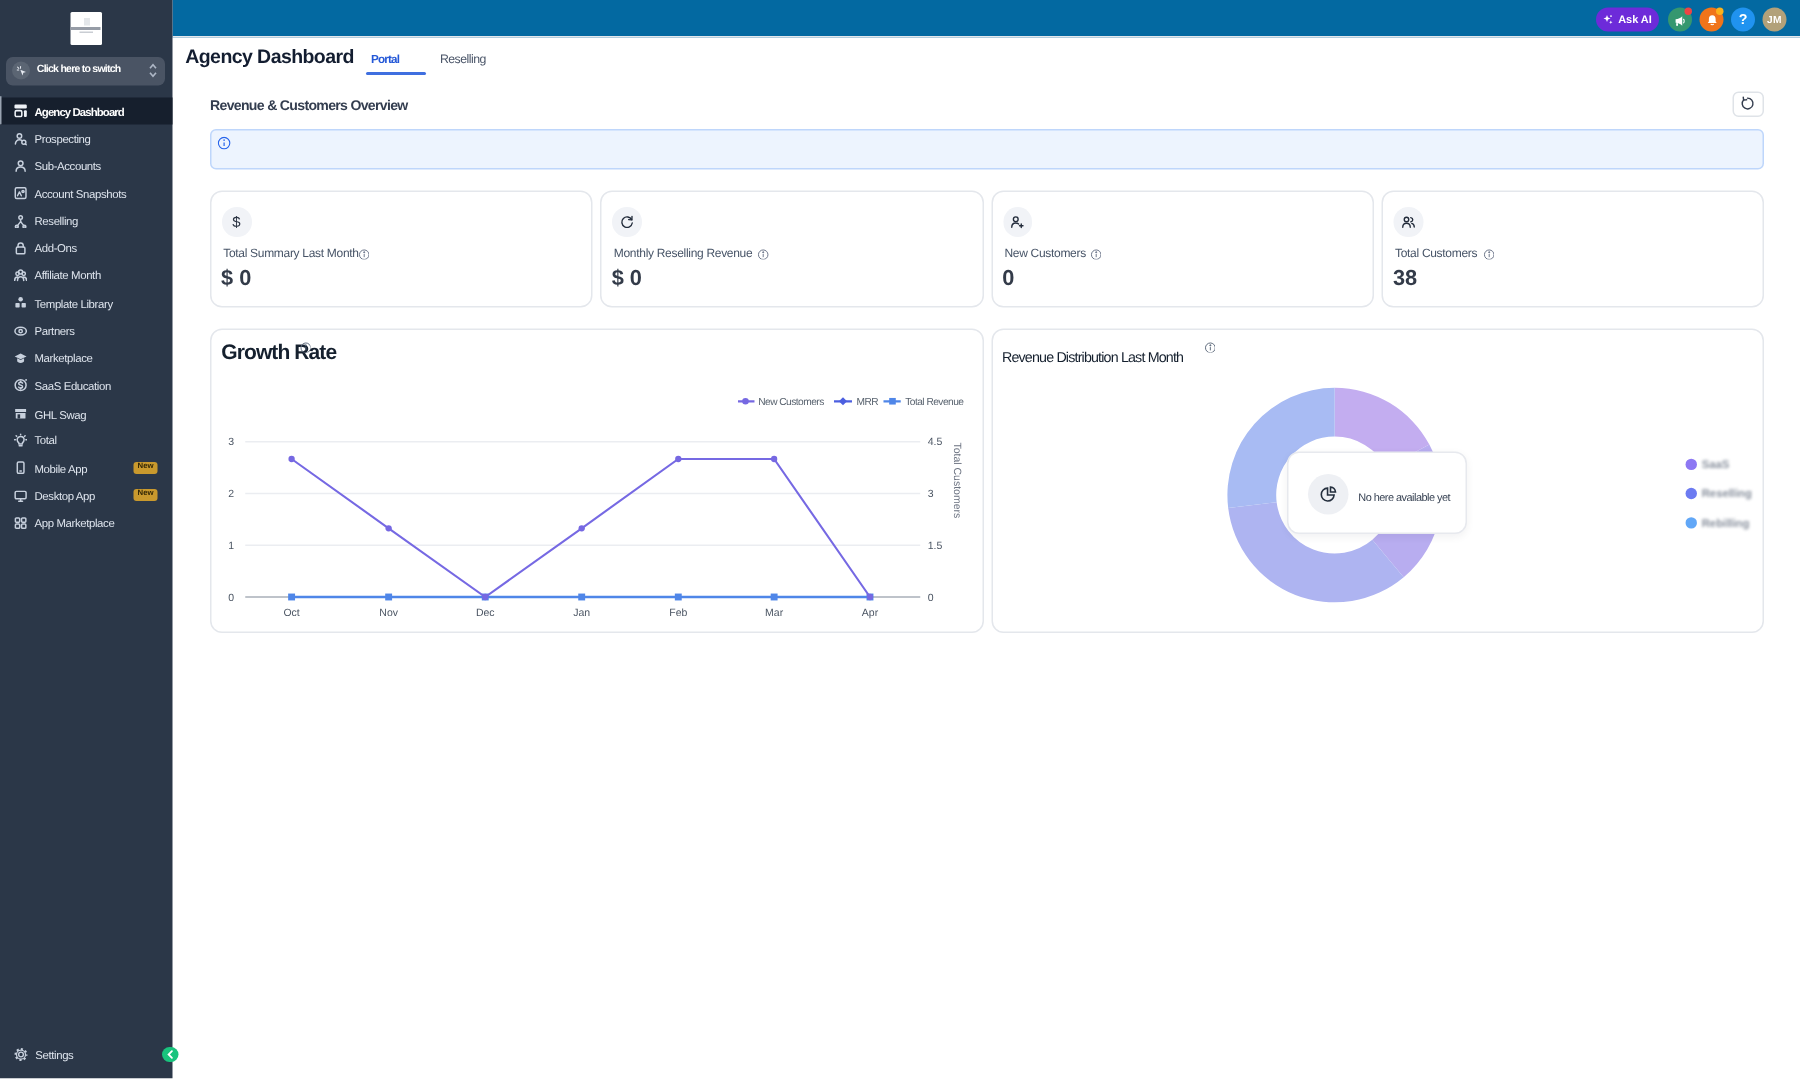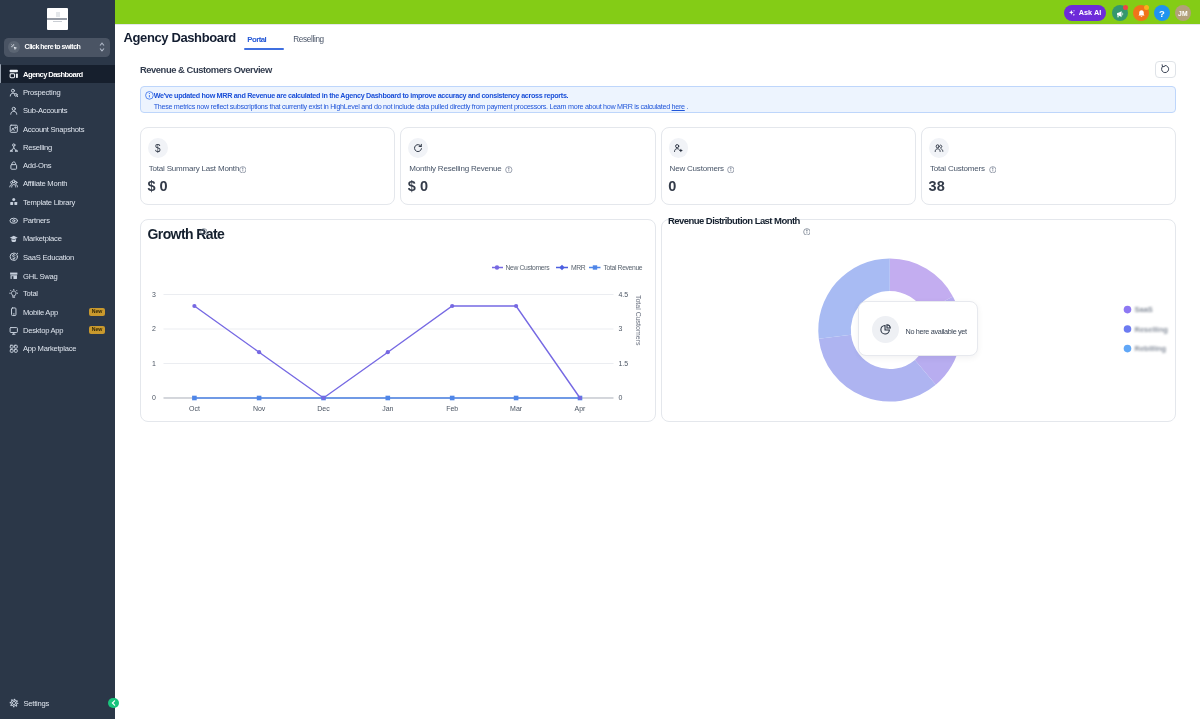--- a/index.html
+++ b/index.html
@@ -9,21 +9,21 @@
 
 #side{position:absolute;left:0;top:0;width:115px;height:719px;background:#2b3748;z-index:5}
 .nav{position:absolute;left:0;width:115px;height:18.17px;display:flex;align-items:center;color:#dfe5ee;font-size:7.6px}
 .nav svg{margin-left:8.5px;flex:0 0 auto}
 .nav span{margin-left:5px;white-space:nowrap;letter-spacing:-0.25px}
 .nav.active{background:#161f2d;color:#fff;font-weight:bold}
 .nav.active span{letter-spacing:-0.6px}
 .newb{position:absolute;right:10px;top:50%;transform:translateY(-50%);background:#c9992d;color:#342806;font-size:5.2px;font-weight:bold;border-radius:2px;padding:1px 2.6px;line-height:1.15}
 .ic{stroke:#c7d0dd;fill:none;stroke-width:1.25;stroke-linecap:round;stroke-linejoin:round}
 
-#hdr{position:absolute;left:115px;top:0;width:1085px;height:25px;background:#84cc16;border-bottom:1px solid #e4e7ec}
+#hdr{position:absolute;left:115px;top:0;width:1085px;height:25px;background:#0369a1;border-bottom:1px solid #e4e7ec}
 .circ{position:absolute;top:5.3px;width:16px;height:16px;border-radius:50%;display:flex;align-items:center;justify-content:center}
 
 .card{position:absolute;background:#fff;border:1px solid #e4e7ec;border-radius:8px}
 .lbl{font-size:8px;color:#475467;letter-spacing:-0.2px}
 .val{font-size:14.5px;font-weight:bold;color:#333b49}
 </style>
 </head>
 <body>
 <div id="stage">
   <div id="side">
@@ -282,22 +282,20 @@
           <path d="M2.6 0.9 L2.9 3.3 L5.3 3.0" stroke="#323c4d" fill="none" stroke-width="1.15" stroke-linecap="round" stroke-linejoin="round"></path>
         </svg>
     </div>
 
     <div class="abs" style="left:139.5px;top:85.9px;width:1036.5px;height:27.5px;background:#edf4fe;border:1px solid #bed6fb;border-radius:4px">
       <svg class="abs" style="left:4.3px;top:4.6px" width="8.8" height="8.8" viewBox="0 0 12 12">
           <circle cx="6" cy="6" r="5.2" stroke="#2563eb" fill="none" stroke-width="1"></circle>
           <line x1="6" y1="5.5" x2="6" y2="8.7" stroke="#2563eb" stroke-width="1.1"></line>
           <circle cx="6" cy="3.3" r="0.7" fill="#2563eb"></circle>
         </svg>
-      <div class="abs" style="left:13.2px;top:3.9px;font-size:7.2px;font-weight:bold;color:#1b50d8;letter-spacing:-0.32px">We've updated how MRR and Revenue are calculated in the Agency Dashboard to improve accuracy and consistency across reports.</div>
-      <div class="abs" style="left:13.2px;top:15.5px;font-size:7.2px;color:#2156d9;letter-spacing:-0.3px">These metrics now reflect subscriptions that currently exist in HighLevel and do not include data pulled directly from payment processors. <span style="">Learn more about how MRR is calculated <u>here</u> .</span></div>
     </div>
 
     <div class="card" style="left:140px;top:127px;width:255.3px;height:78px"></div>
     <div class="card" style="left:400.4px;top:127px;width:255.3px;height:78px"></div>
     <div class="card" style="left:660.8px;top:127px;width:255.3px;height:78px"></div>
     <div class="card" style="left:921.2px;top:127px;width:255.3px;height:78px"></div>
 
     <div class="abs" style="left:147.8px;top:138.4px;width:19.8px;height:19.8px;border-radius:50%;background:#f1f3f7;display:flex;align-items:center;justify-content:center">
       <span style="font-size:10px;font-weight:500;color:#2a3342">$</span>
     </div>
@@ -436,21 +434,21 @@
         <circle cx="54.4" cy="87" r="2.1"></circle>
         <circle cx="119.1" cy="133.2" r="2.1"></circle>
         <circle cx="183.5" cy="179" r="2.1"></circle>
         <circle cx="247.8" cy="133.2" r="2.1"></circle>
         <circle cx="312.2" cy="87" r="2.1"></circle>
         <circle cx="376.1" cy="87" r="2.1"></circle>
         <circle cx="440" cy="179" r="2.1"></circle>
       </g>
     </svg>
 
-    <div class="abs" style="left:668px;top:215px;font-size:9.5px;font-weight:bold;color:#15202e;letter-spacing:-0.55px">Revenue Distribution Last Month</div>
+    <div class="abs" style="left:668px;top:233px;font-size:9.5px;font-weight:normal;color:#15202e;letter-spacing:-0.55px">Revenue Distribution Last Month</div>
     <svg class="abs" style="left:802.5px;top:227.6px" width="7.8" height="7.8" viewBox="0 0 12 12">
         <g stroke="#5f6b7c" fill="none" stroke-width="1">
           <circle cx="6" cy="6" r="5"></circle>
           <line x1="6" y1="5.2" x2="6" y2="8.6"></line>
           <circle cx="6" cy="3.4" r="0.6" fill="#5f6b7c"></circle>
         </g>
       </svg>
     <svg class="abs" style="left:660.5px;top:219px" width="515.5" height="203" viewBox="0 0 515.5 203">
       <path d="M228.8 39.5 A71.5 71.5 0 0 1 291.9 77.4 L263.2 92.7 A39.0 39.0 0 0 0 228.8 72.0 Z" fill="#c3adf0"></path>
       <path d="M291.9 77.4 A71.5 71.5 0 0 1 274.8 165.8 L253.9 140.9 A39.0 39.0 0 0 0 263.2 92.7 Z" fill="#b8adf0"></path>

